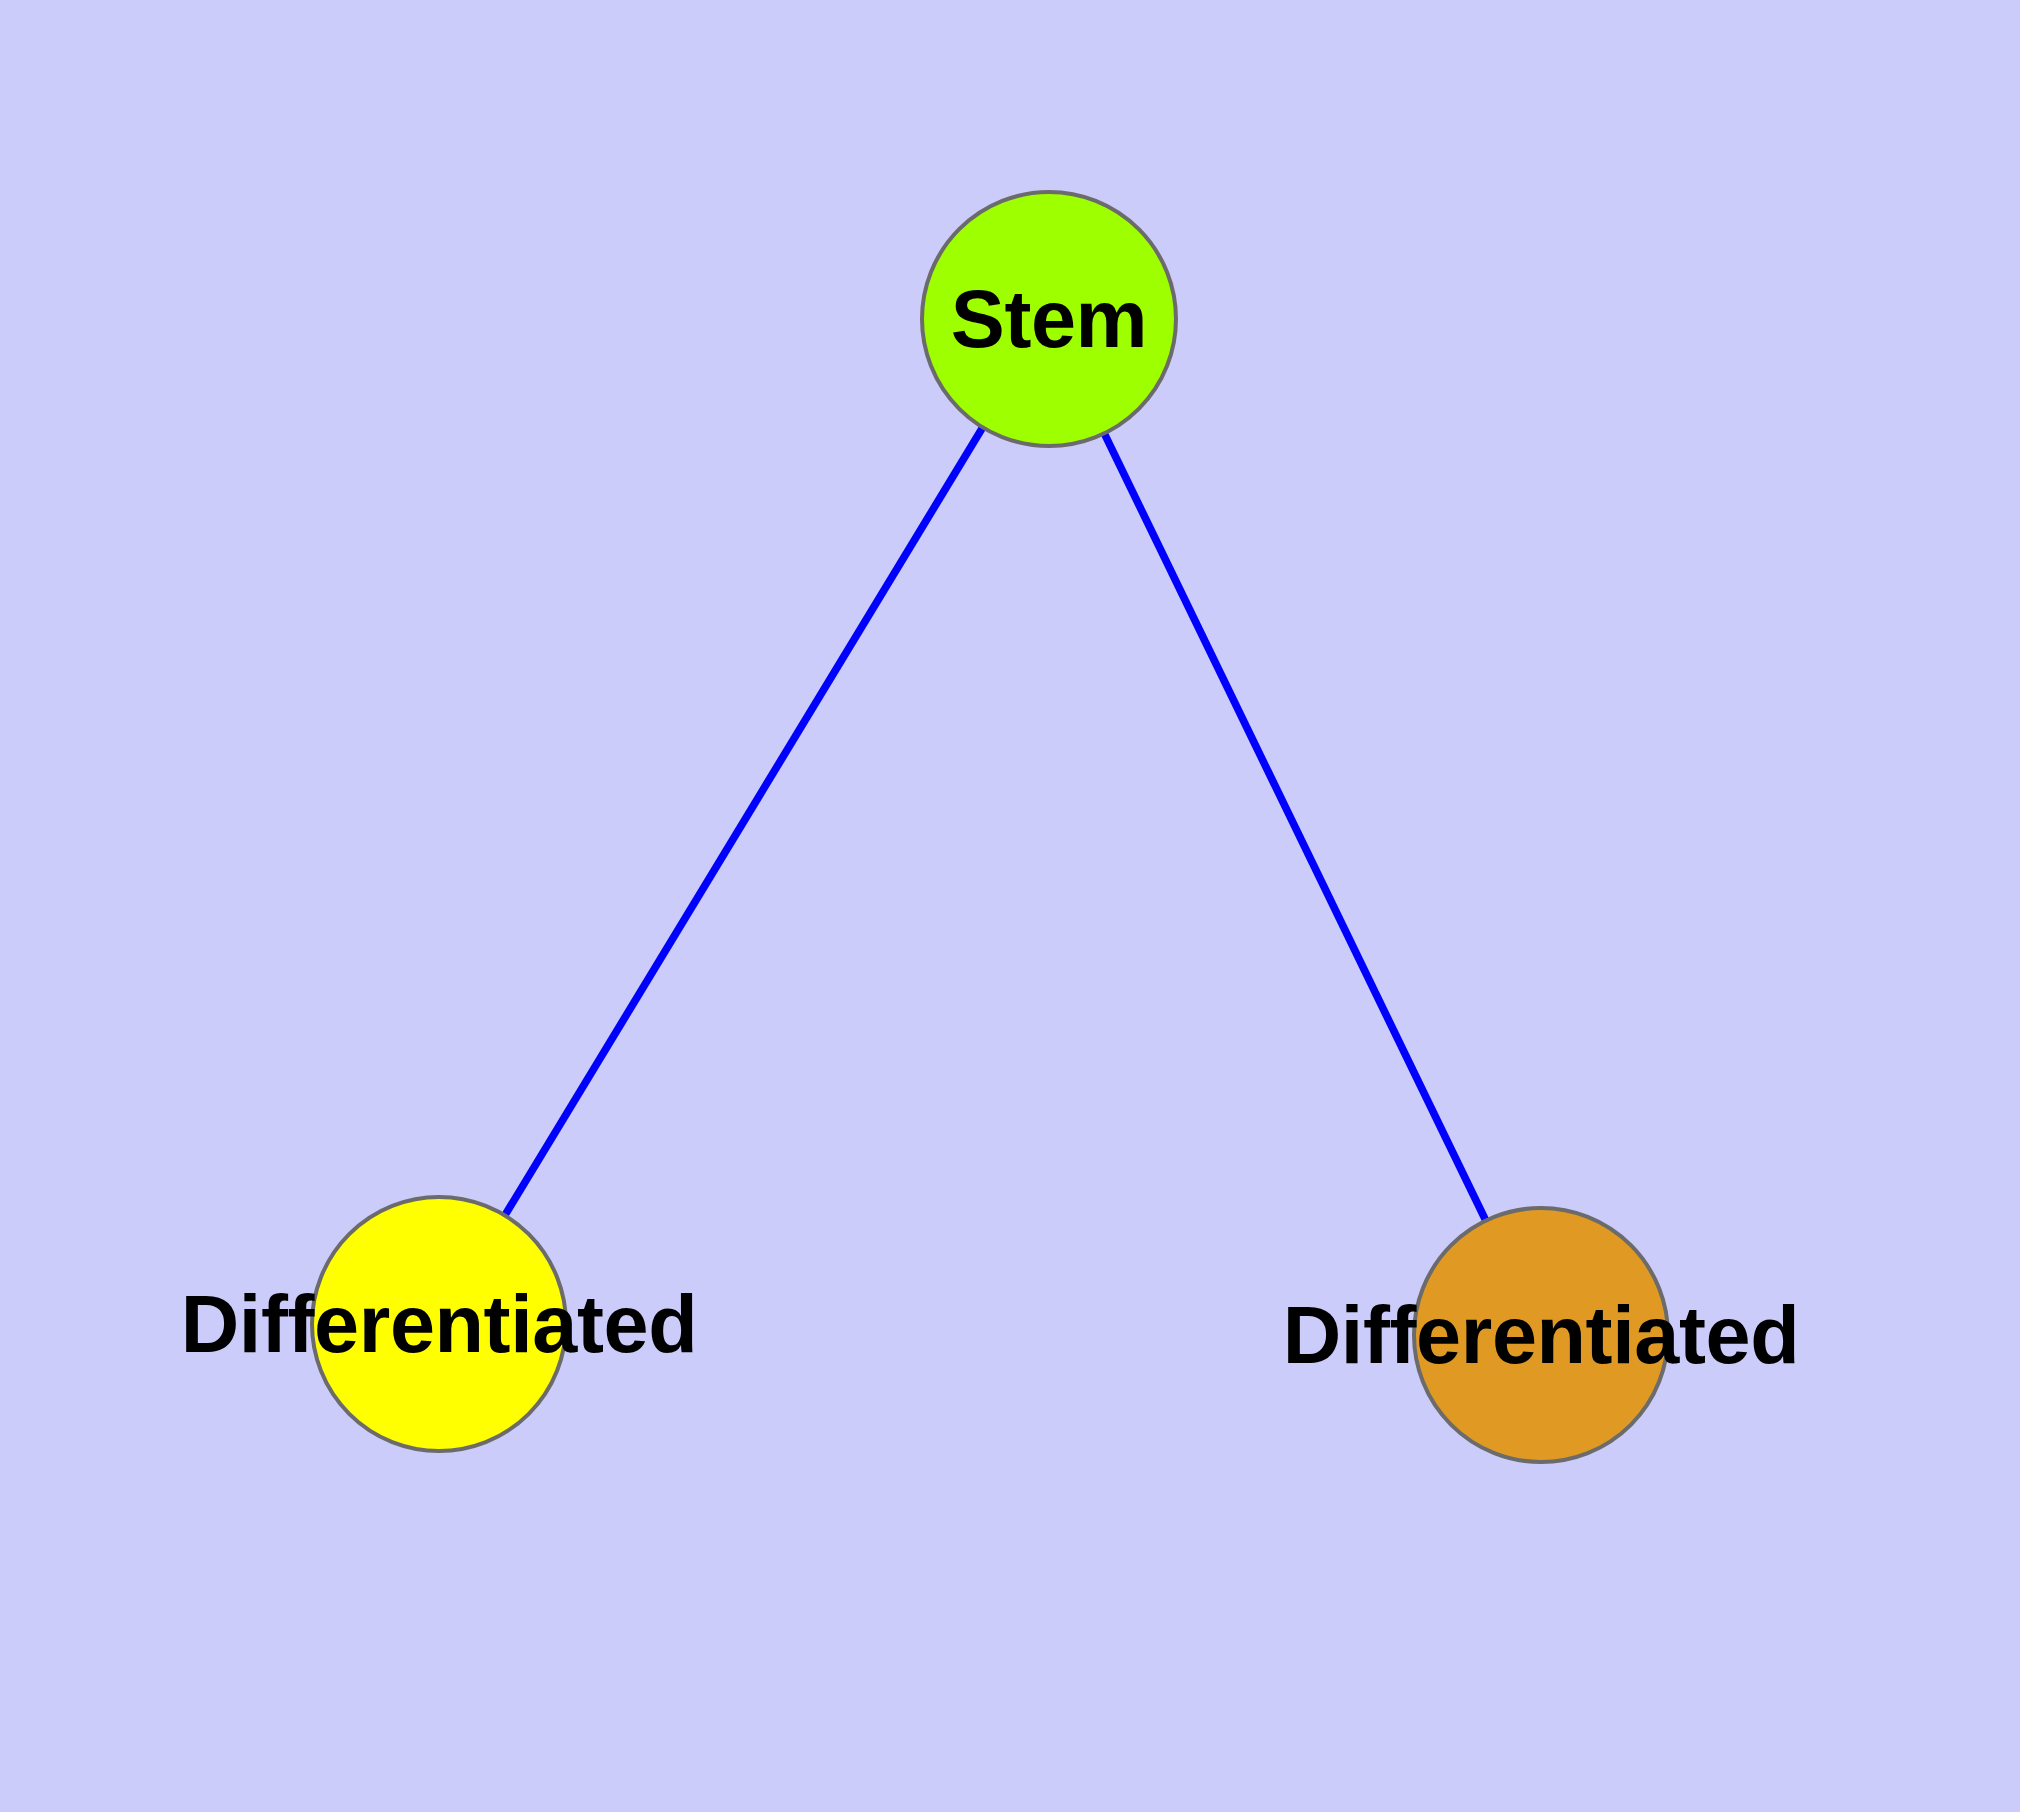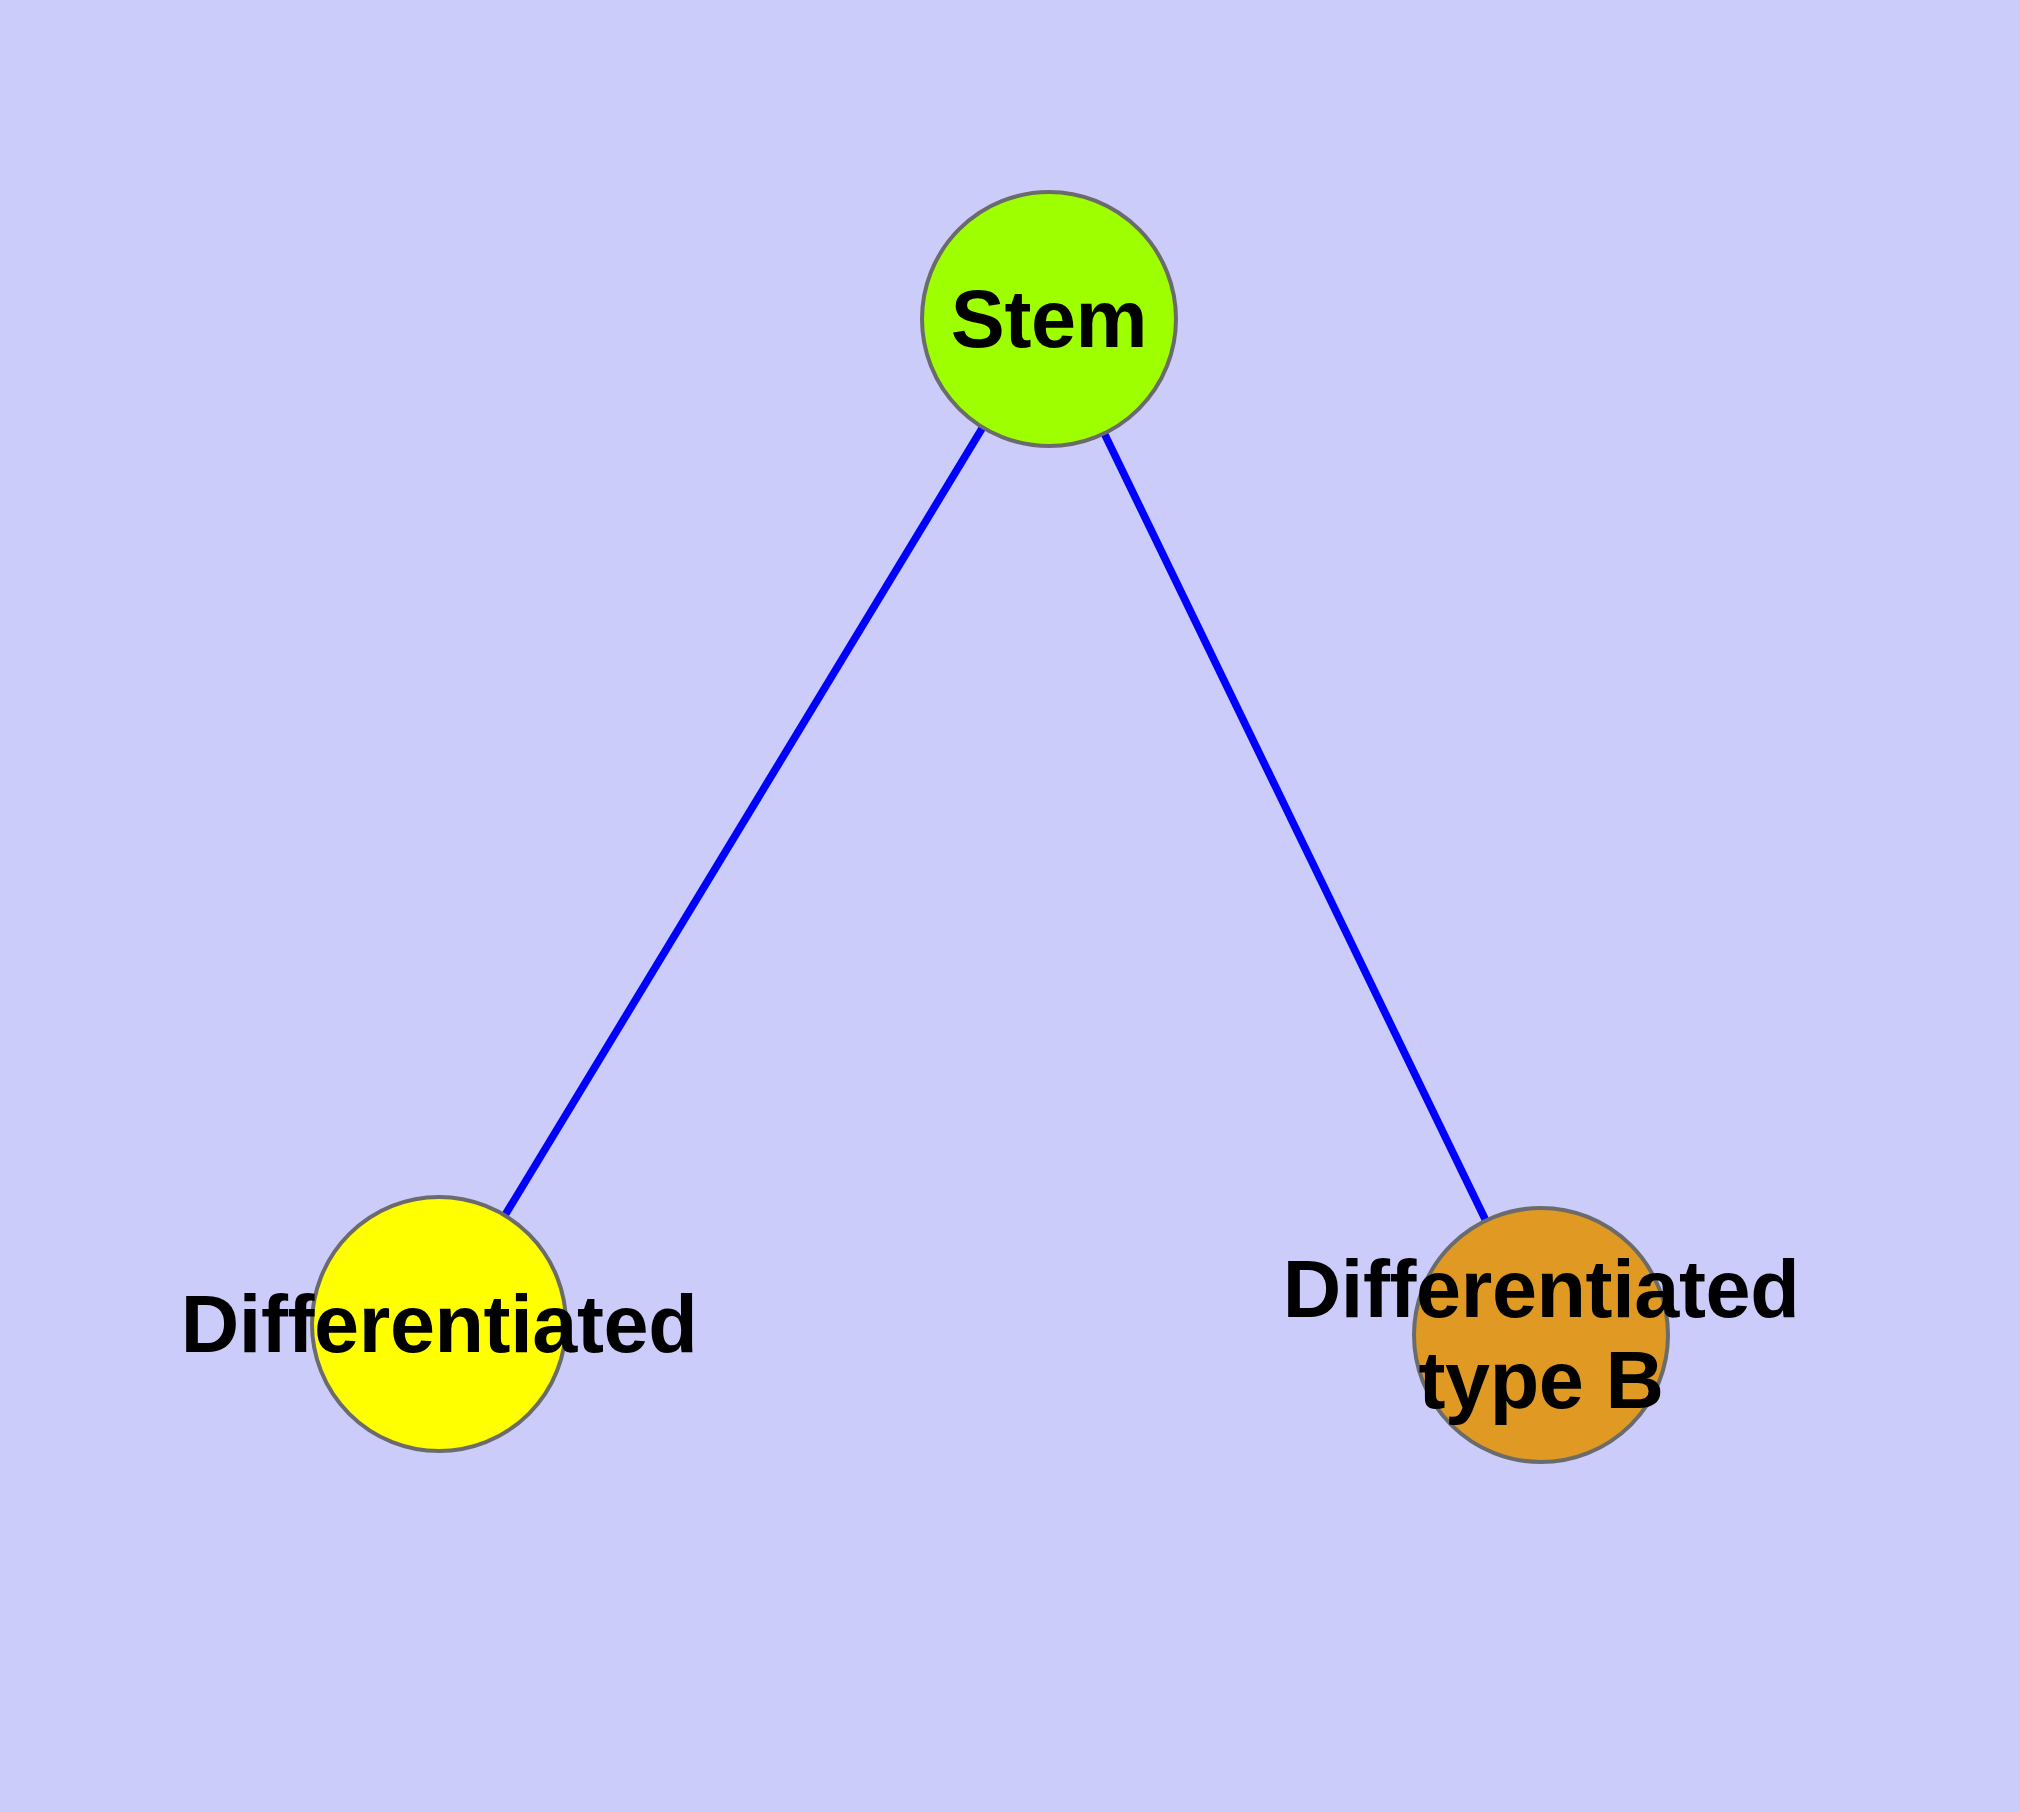--- a/index.html
+++ b/index.html
@@ -73,19 +73,18 @@
         </div>
       </div>
       <div class="node" style="left: 310px; top: 1195px; width: 258px; height: 258px; background: rgb(255, 255, 0); border-color: rgb(107, 107, 107); border-width: 4.2px;">
         <div class="node-label" style="font-size: 81px; color: rgb(0, 0, 0);">
           <div>Differentiated</div>
         </div>
       </div>
       <div class="node" style="left: 1412px; top: 1206px; width: 258px; height: 258px; background: rgb(224, 154, 36); border-color: rgb(107, 107, 107); border-width: 4.2px;">
         <div class="node-label" style="font-size: 81px; color: rgb(0, 0, 0);">
           <div>Differentiated</div>
-          <div>type B</div>
         </div>
       </div>
     </div>
 
 </div>
 
 
 </body></html>

